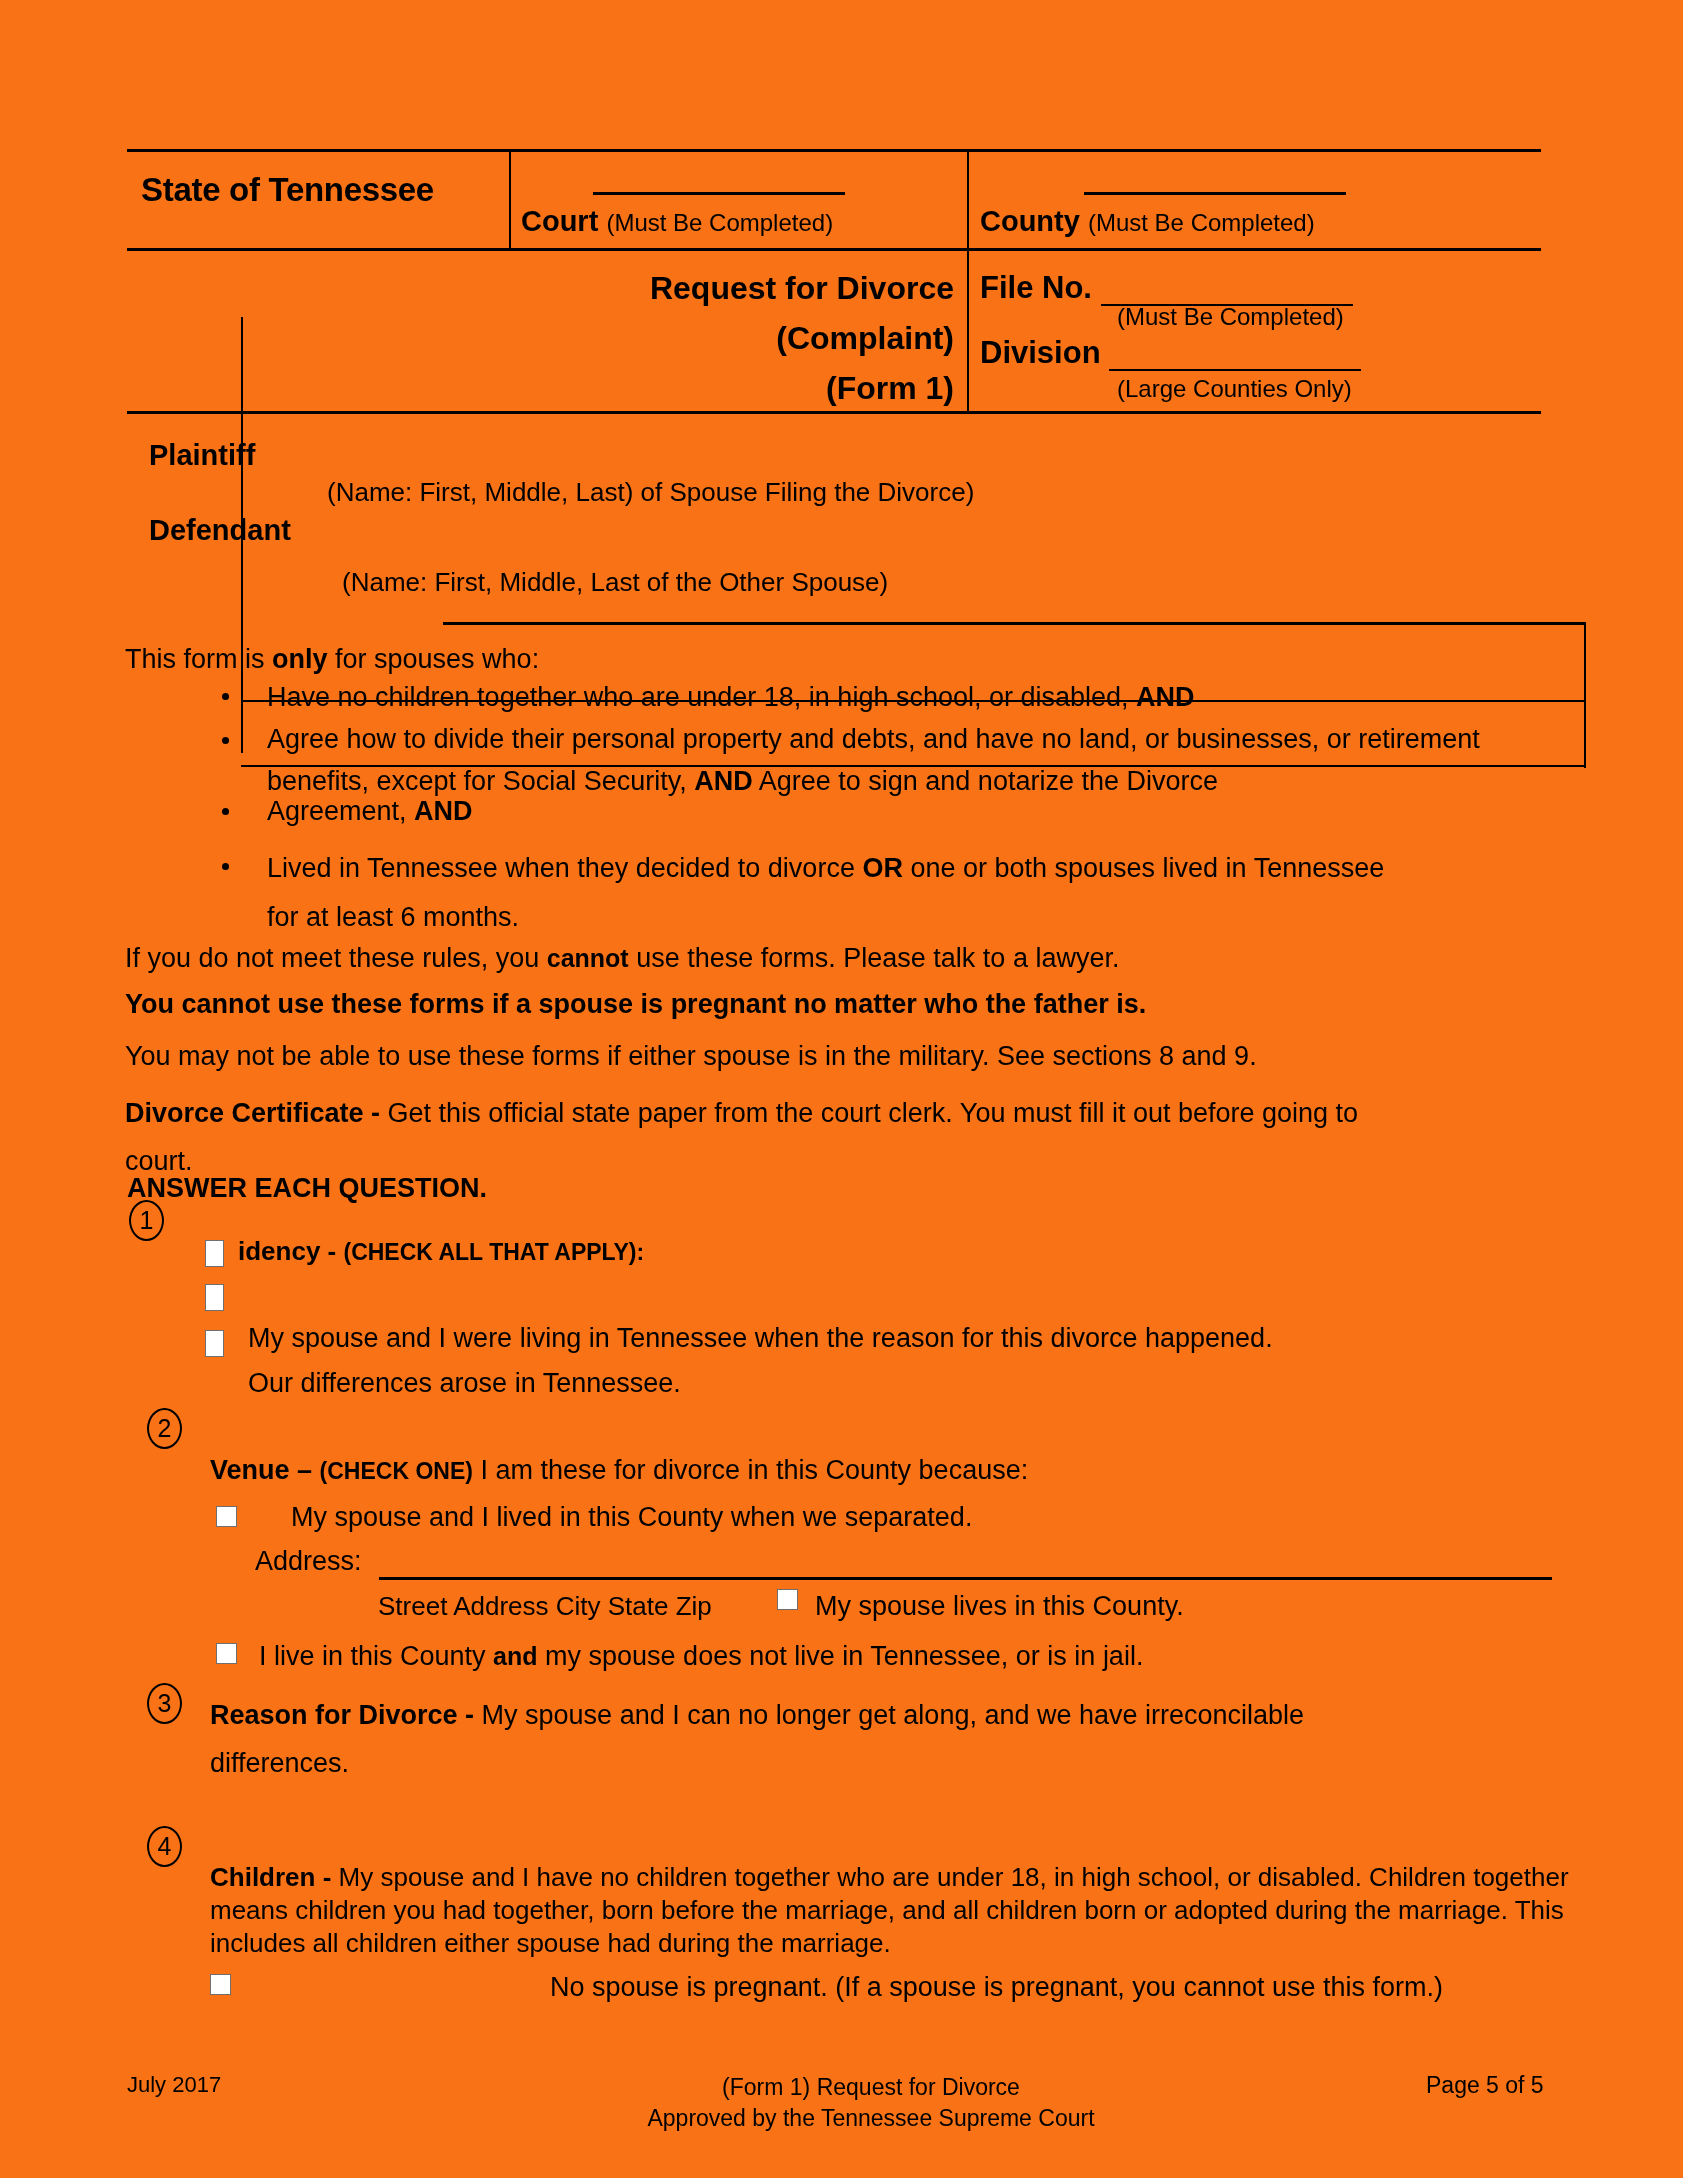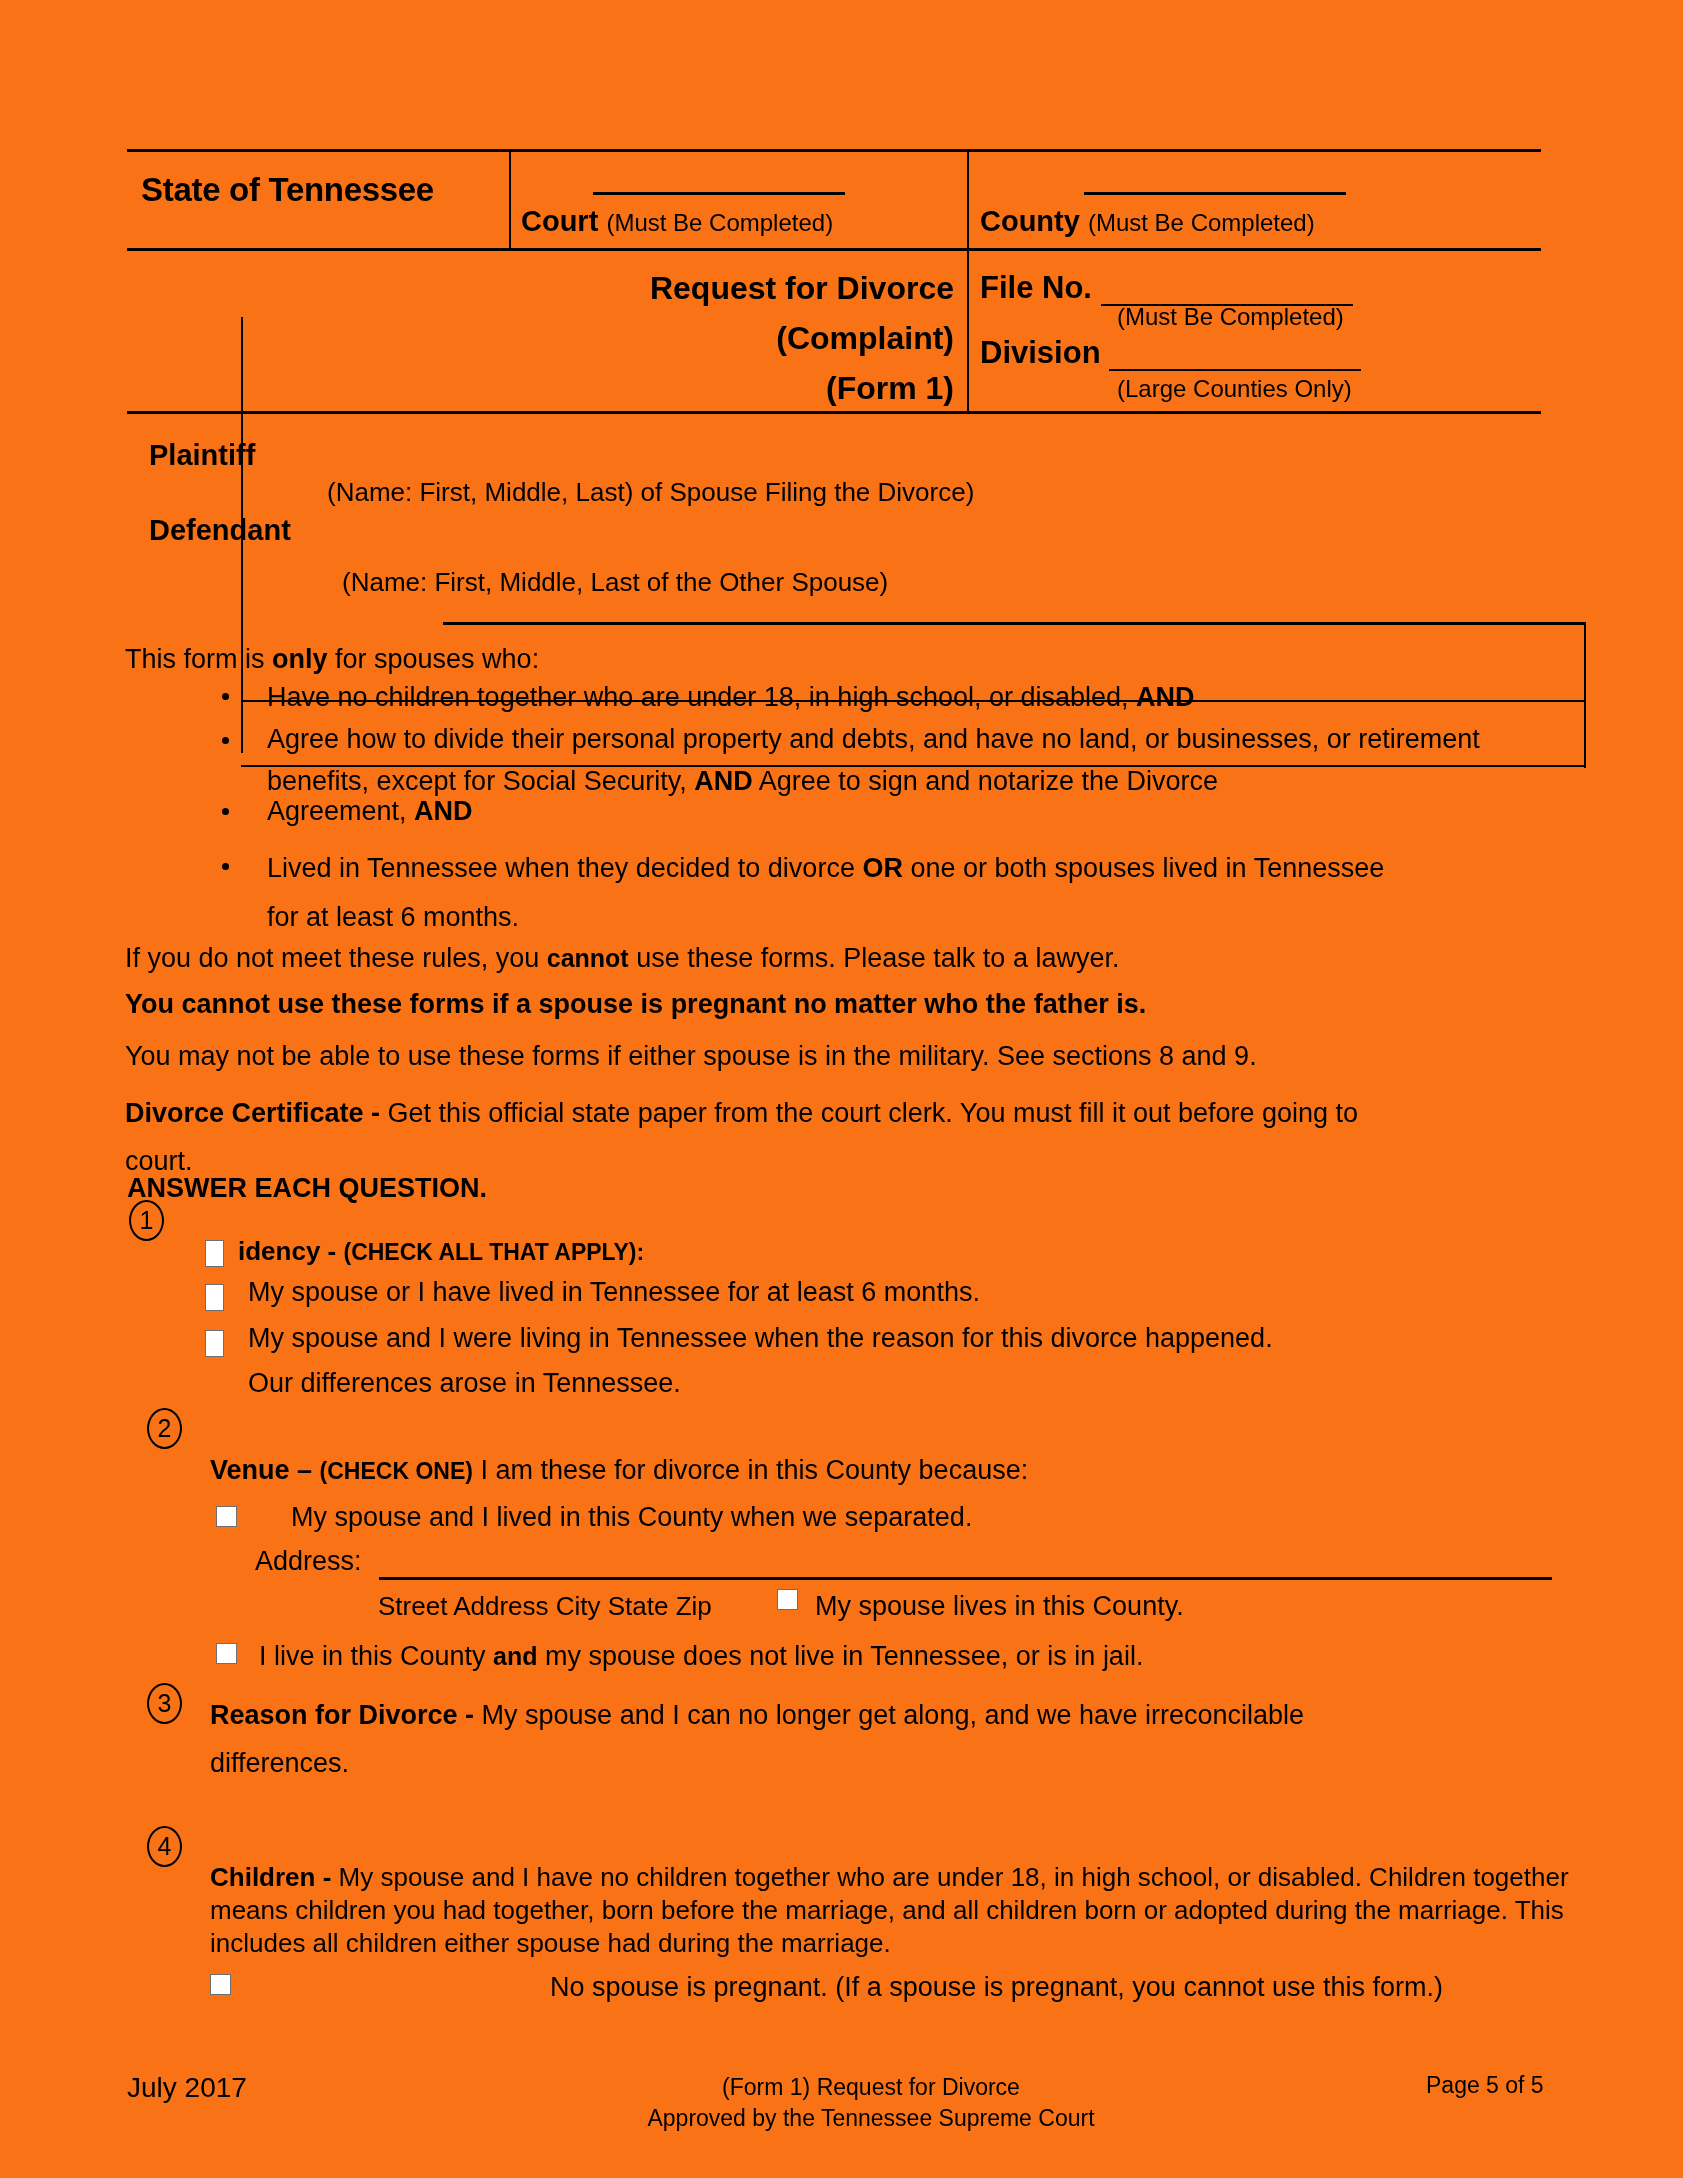--- a/index.html
+++ b/index.html
@@ -152,21 +152,21 @@
     position: absolute;
     width: 19px; height: 19px;
     border: 1.5px solid #6f6f6f;
     background: #fff;
   }
 
   
   .ansline { position: absolute; height: 2px; background: #000; }
 
   
-  .footer-left  { position: absolute; left: 127px; top: 2072px; font-size: 28px; }
+  .footer-left  { position: absolute; left: 127px; top: 2072px; font-size: 22px; }
   .footer-mid   { position: absolute; left: 554px; top: 2072px; width: 634px; text-align: center;
                   font-size: 23px; line-height: 31px; }
   .footer-right { position: absolute; left: 1426px; top: 2072px; font-size: 23px; }
 </style>
 </head>
 <body>
 
 <div class="page">
 
   <div id="header-table">
@@ -261,21 +261,20 @@
   <div style="position:absolute; left:127px; top:1173px; font-size:27px; font-weight:bold;text-align:right;">ANSWER EACH QUESTION.</div>
 
   <div class="circ-num" style="left:129px; top:1200px;">1</div>
 
   <div class="cbox" style="left:205px; top:1240px;"></div>
   <div style="position:absolute; left:238px; top:1236px; font-size:26px;">
     <span class="b">idency - </span><span class="tiny-caps">(CHECK ALL THAT APPLY):</span>
   </div>
 
   <div class="cbox" style="left:205px; top:1284px;"></div>
-  <div class="body-text" style="left:248px; top:1270px; width:1188px;">My spouse or I have lived in Tennessee for at least 6 months.</div>
 
   <div class="cbox" style="left:205px; top:1330px;"></div>
   <div class="body-text" style="left:248px; top:1316px; width:1238px;">My spouse and I were living in Tennessee when the reason for this divorce happened.</div>
 
   <div class="body-text" style="left:248px; top:1361px; width:1188px;">Our differences arose in Tennessee.</div>
 
   <div class="circ-num" style="left:147px; top:1408px;">2</div>
 
   <div style="position:absolute; left:210px; top:1455px; font-size:27px;">
     <span class="b">Venue – </span><span class="tiny-caps">(CHECK ONE)</span><span> I am these for divorce in this County because:</span>

